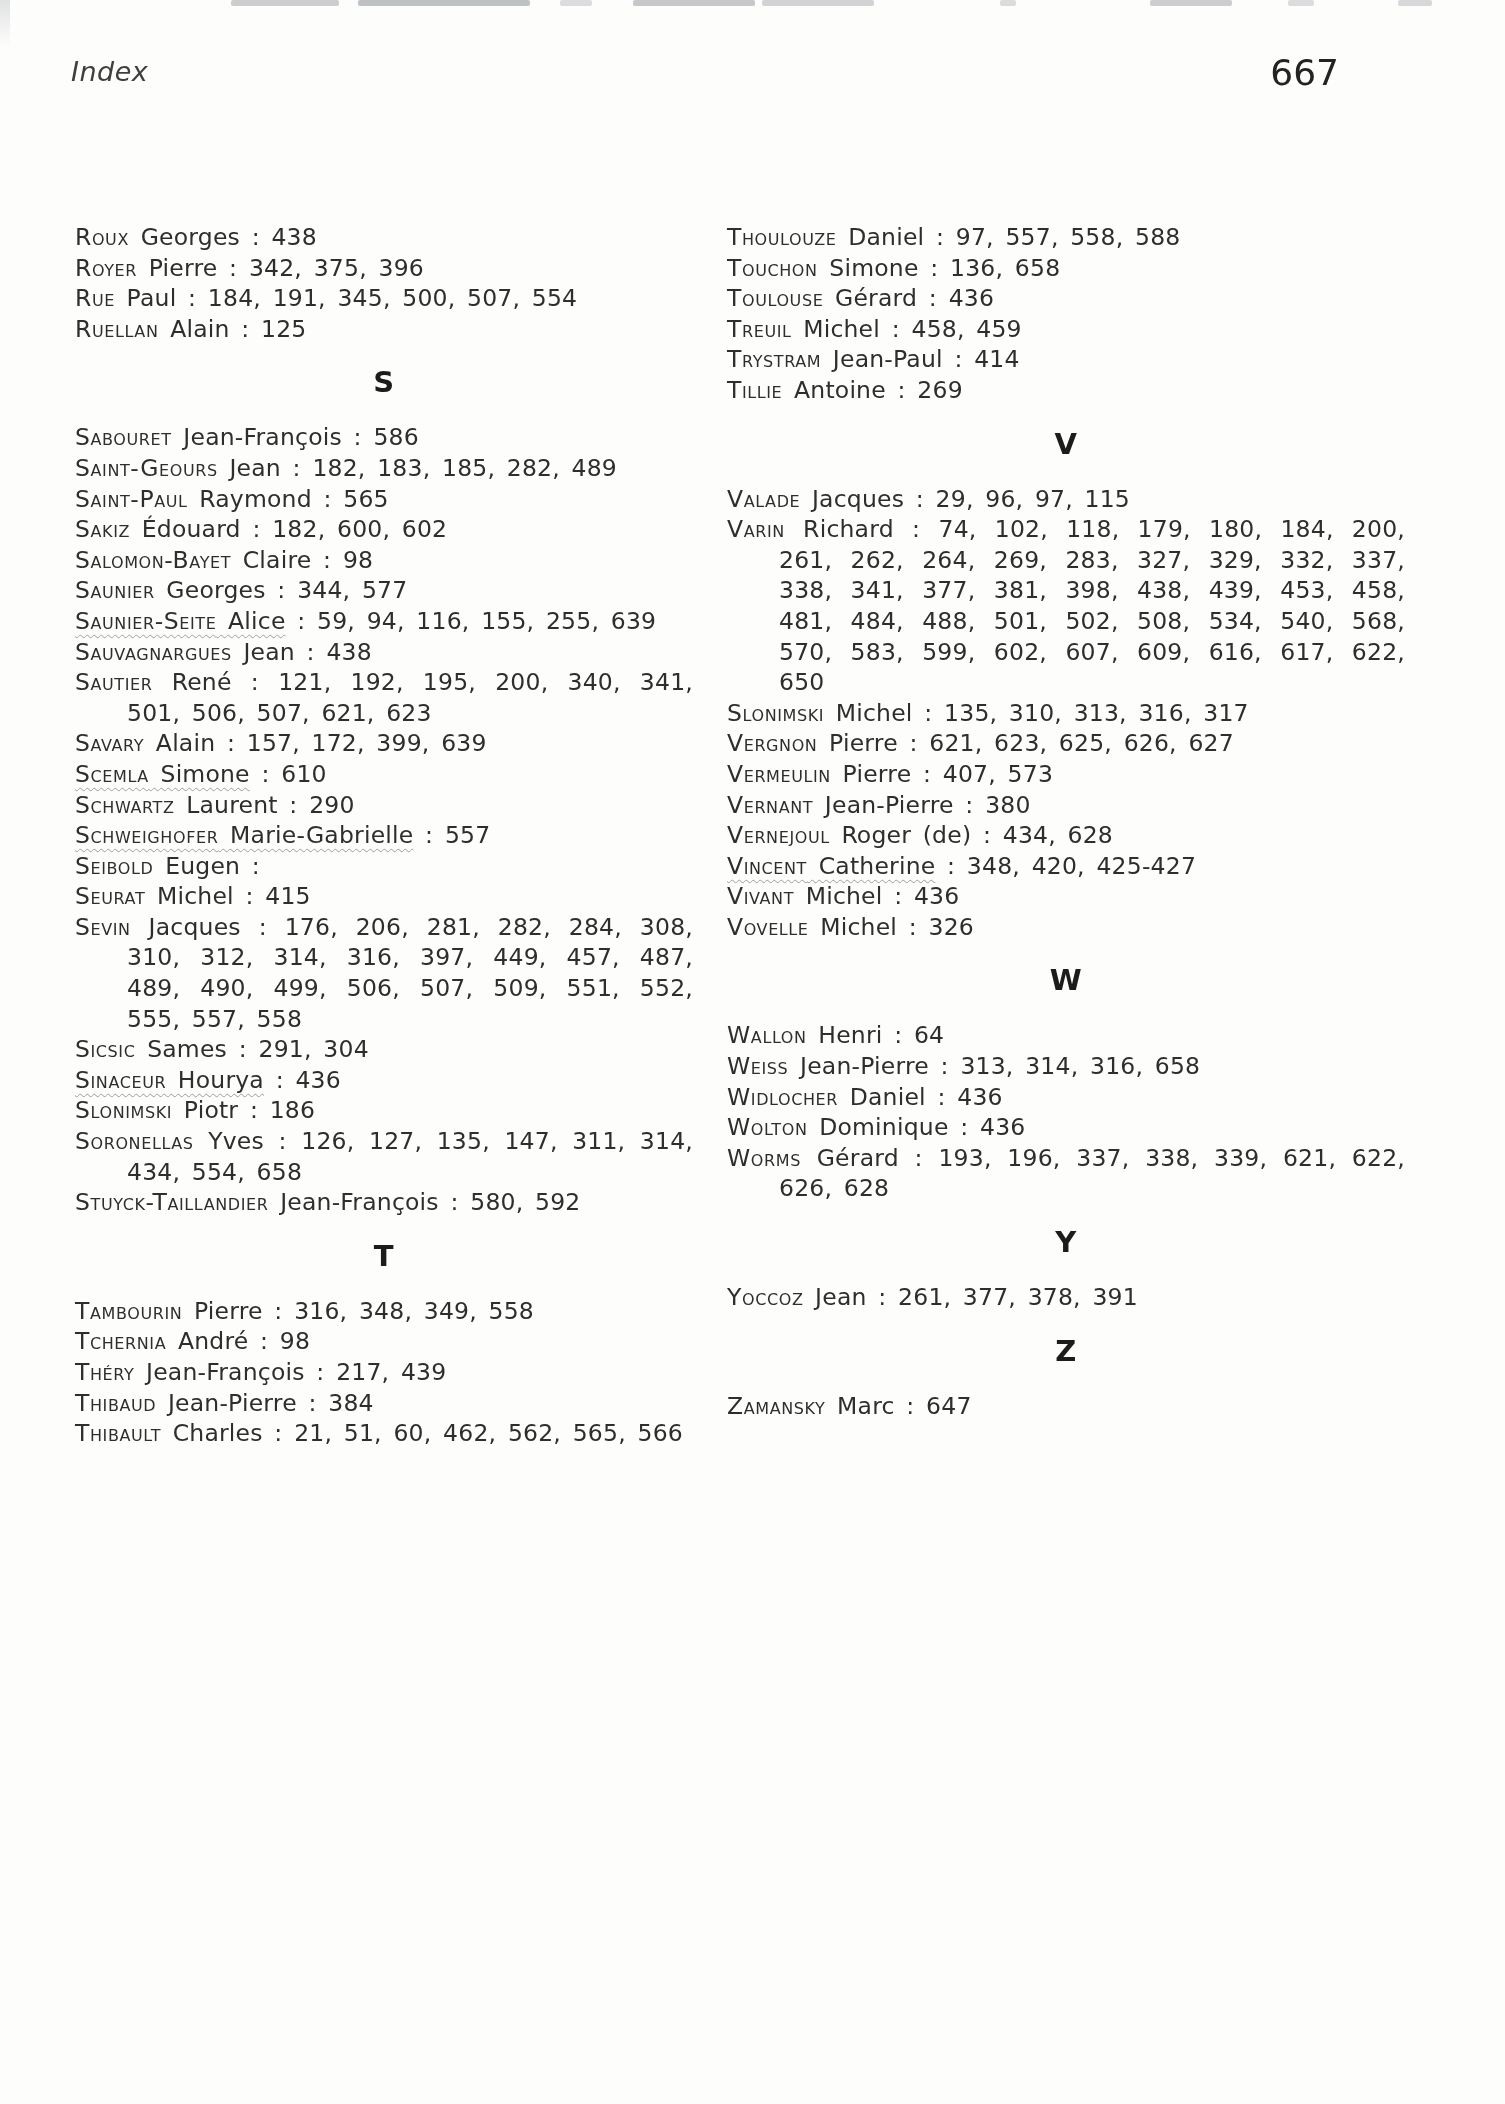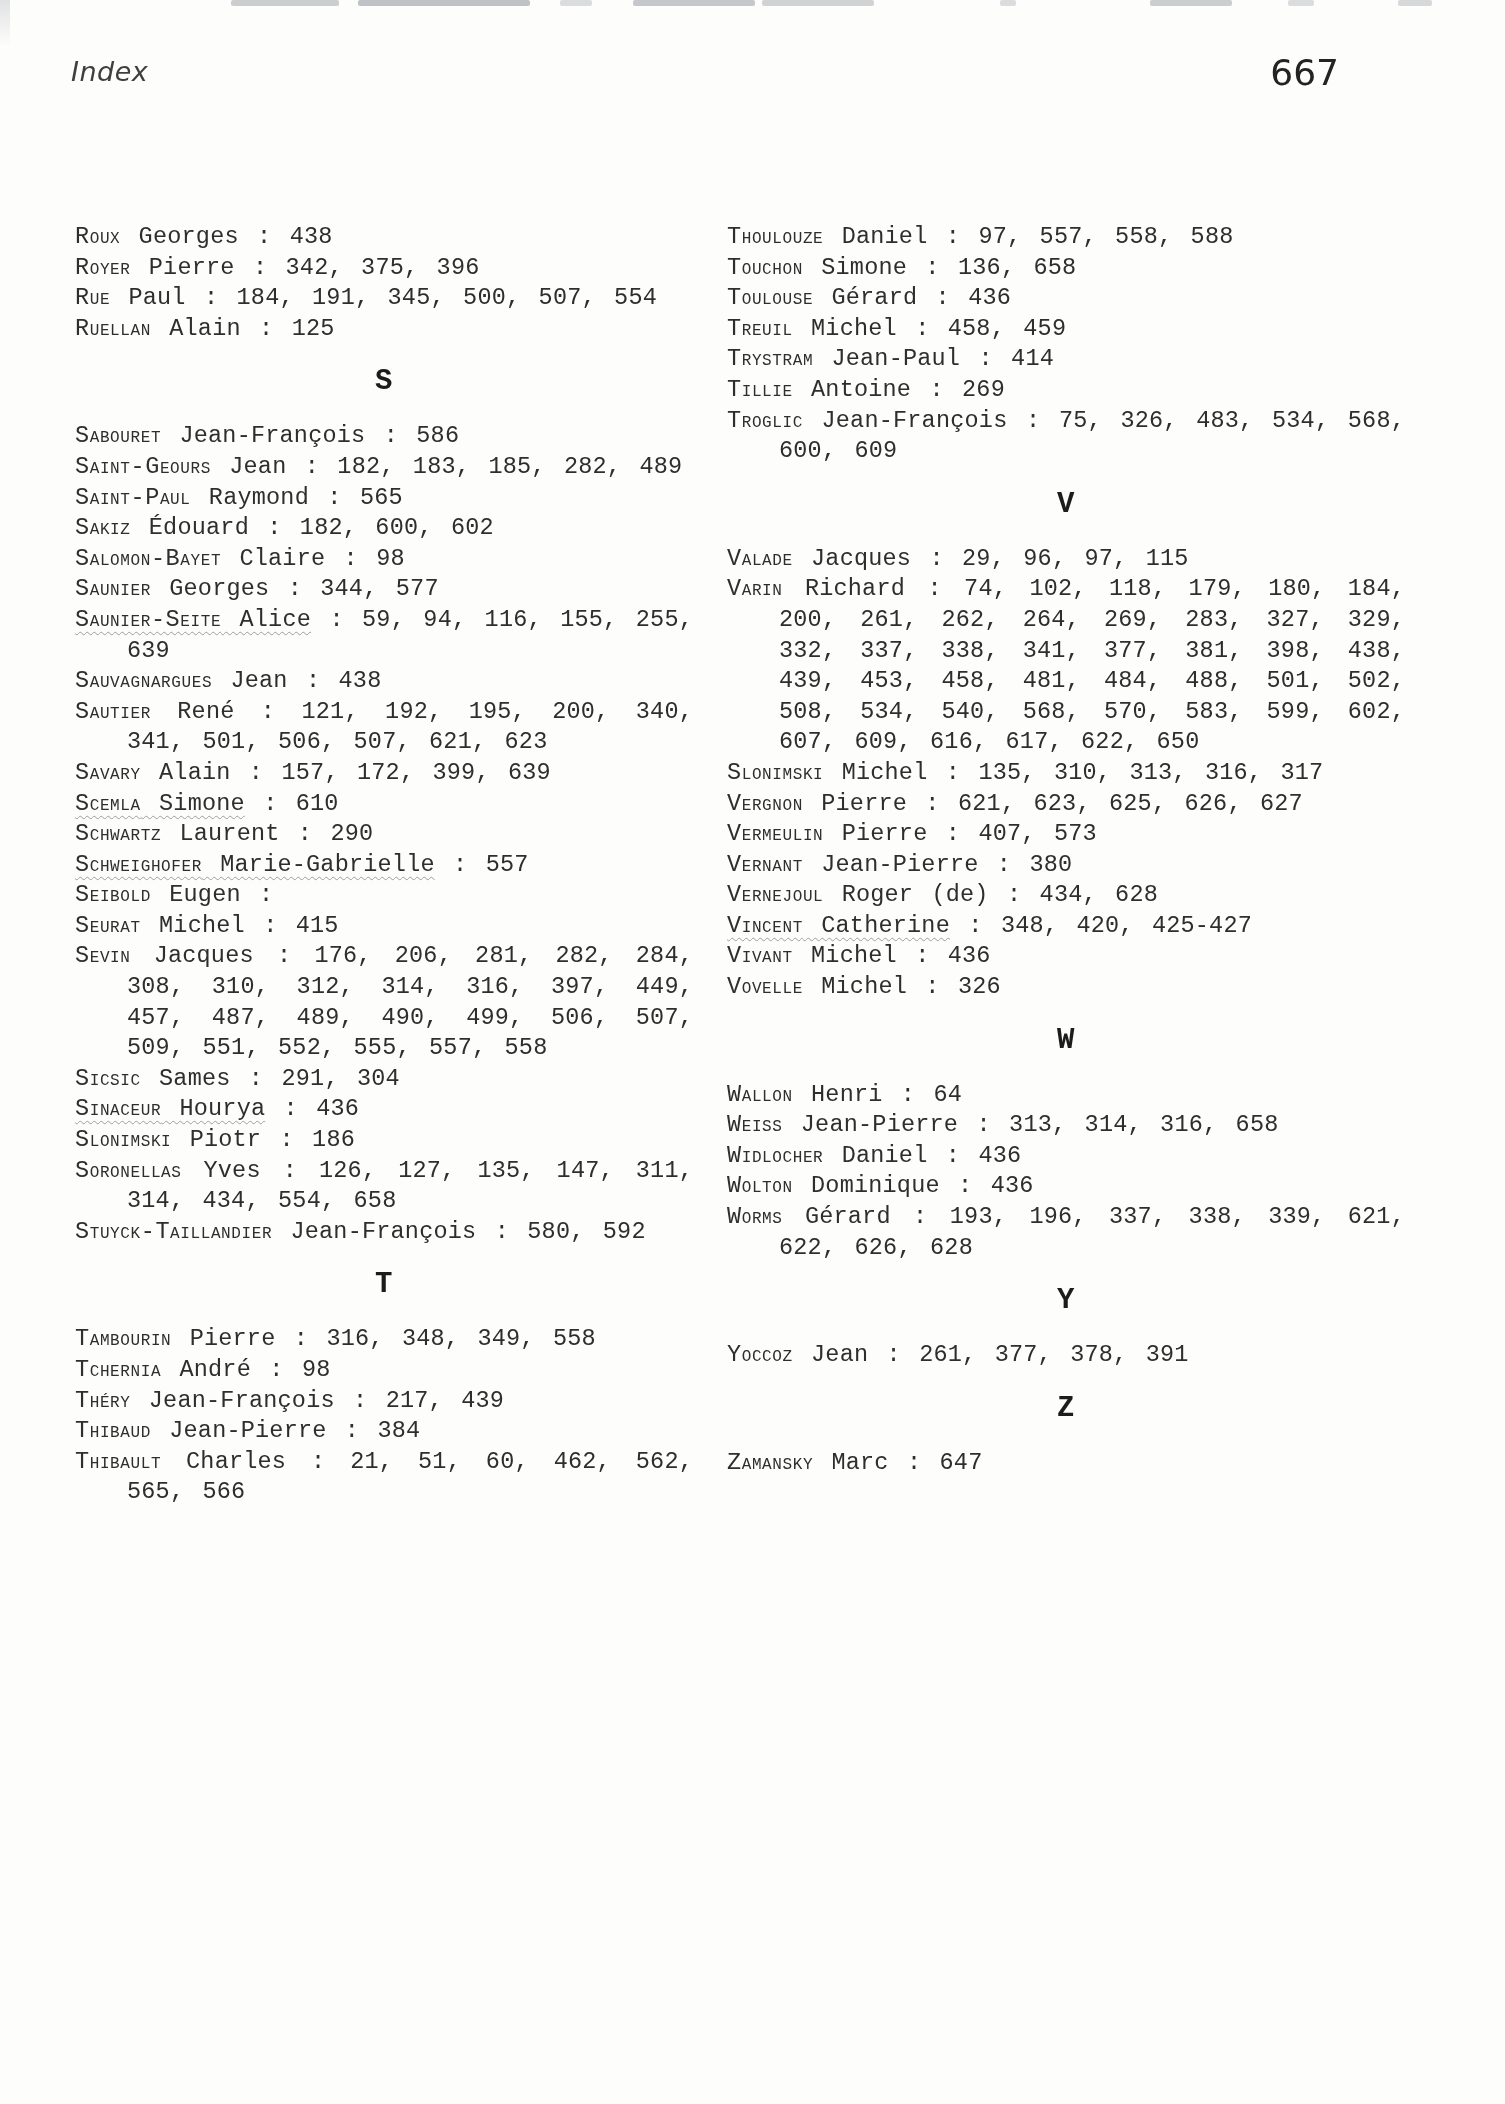--- a/index.html
+++ b/index.html
@@ -47,21 +47,20 @@
     font-size: 36px;
     color: #232323;
   }
 
   .columns {
     display: flex;
     margin-top: 126px;
     padding-left: 75px;
     padding-right: 100px;
     gap: 34px;
-    font-family: Liberation Mono, monospace;
   }
   .col { flex: 0 0 618px; }
   .col.right { flex: 1 1 auto; }
 
   .entry {
     margin: 0;
     font-size: 23.5px;
     line-height: 30.6px;
     text-align: justify;
     padding-left: 52px;
@@ -147,21 +146,20 @@
         <p class="entry"><span class="name"><span class="surname">Thibaud</span> Jean-Pierre</span><span> : </span><span class="pages">384</span></p>
         <p class="entry"><span class="name"><span class="surname">Thibault</span> Charles</span><span> : </span><span class="pages">21, 51, 60, 462, 562, 565, 566</span></p>
       </div>
       <div class="col right">
         <p class="entry"><span class="name"><span class="surname">Thoulouze</span> Daniel</span><span> : </span><span class="pages">97, 557, 558, 588</span></p>
         <p class="entry"><span class="name"><span class="surname">Touchon</span> Simone</span><span> : </span><span class="pages">136, 658</span></p>
         <p class="entry"><span class="name"><span class="surname">Toulouse</span> Gérard</span><span> : </span><span class="pages">436</span></p>
         <p class="entry"><span class="name"><span class="surname">Treuil</span> Michel</span><span> : </span><span class="pages">458, 459</span></p>
         <p class="entry"><span class="name"><span class="surname">Trystram</span> Jean-Paul</span><span> : </span><span class="pages">414</span></p>
         <p class="entry"><span class="name"><span class="surname">Tillie</span> Antoine</span><span> : </span><span class="pages">269</span></p>
-        <p class="entry"><span class="name"><span class="surname">Troglic</span> Jean-François</span><span> : </span><span class="pages">75, 326, 483, 534, 568, 600, 609</span></p>
         <div class="section-heading">V</div>
         <p class="entry"><span class="name"><span class="surname">Valade</span> Jacques</span><span> : </span><span class="pages">29, 96, 97, 115</span></p>
         <p class="entry"><span class="name"><span class="surname">Varin</span> Richard</span><span> : </span><span class="pages">74, 102, 118, 179, 180, 184, 200, 261, 262, 264, 269, 283, 327, 329, 332, 337, 338, 341, 377, 381, 398, 438, 439, 453, 458, 481, 484, 488, 501, 502, 508, 534, 540, 568, 570, 583, 599, 602, 607, 609, 616, 617, 622, 650</span></p>
         <p class="entry"><span class="name"><span class="surname">Slonimski</span> Michel</span><span> : </span><span class="pages">135, 310, 313, 316, 317</span></p>
         <p class="entry"><span class="name"><span class="surname">Vergnon</span> Pierre</span><span> : </span><span class="pages">621, 623, 625, 626, 627</span></p>
         <p class="entry"><span class="name"><span class="surname">Vermeulin</span> Pierre</span><span> : </span><span class="pages">407, 573</span></p>
         <p class="entry"><span class="name"><span class="surname">Vernant</span> Jean-Pierre</span><span> : </span><span class="pages">380</span></p>
         <p class="entry"><span class="name"><span class="surname">Vernejoul</span> Roger (de)</span><span> : </span><span class="pages">434, 628</span></p>
         <p class="entry"><span class="name pencil"><span class="surname">Vincent</span> Catherine</span><span> : </span><span class="pages">348, 420, 425-427</span></p>
         <p class="entry"><span class="name"><span class="surname">Vivant</span> Michel</span><span> : </span><span class="pages">436</span></p>

